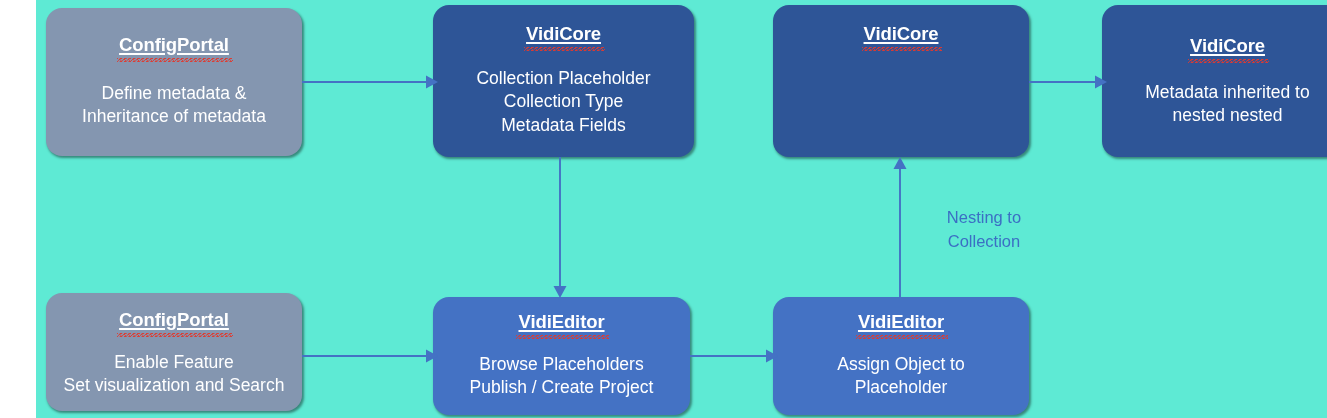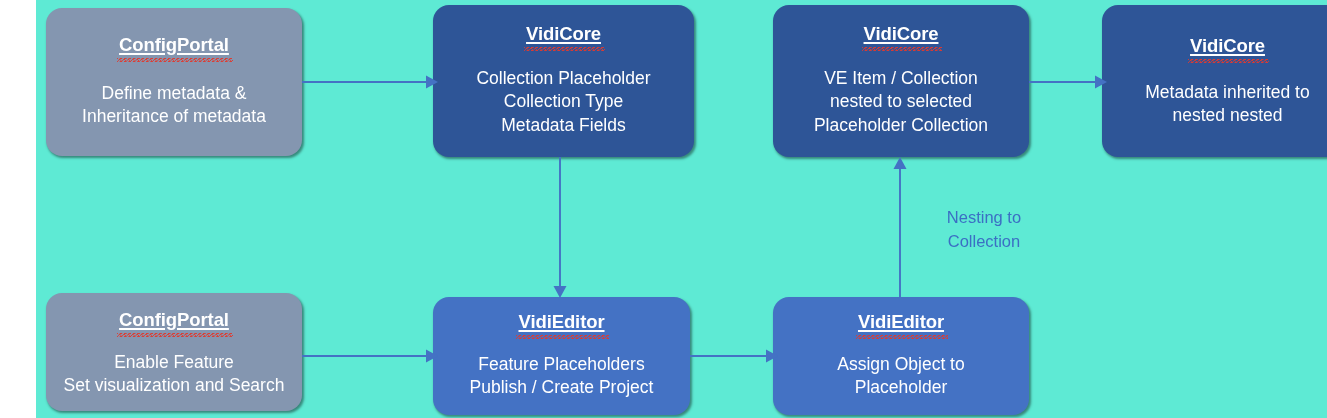--- a/index.html
+++ b/index.html
@@ -95,40 +95,37 @@
 
   <div class="node node-dark" style="left:397px; top:5px; width:261px; height:152px; background:#2E5597; justify-content:flex-start; padding-top:18px;">
     <span class="node-title">VidiCore</span>
     <span class="node-body" style="margin-top:22px;">Collection Placeholder
 Collection Type
 Metadata Fields</span>
   </div>
 
   <div class="node node-dark" style="left:737px; top:5px; width:256px; height:152px; background:#2E5597; justify-content:flex-start; padding-top:18px;">
     <span class="node-title">VidiCore</span>
-    <span class="node-body" style="margin-top:22px;">VE Item / Collection
-nested to selected
-Placeholder Collection</span>
   </div>
 
   <div class="node node-dark" style="left:1066px; top:5px; width:251px; height:152px; background:#2E5597; justify-content:flex-start; padding-top:30px;">
     <span class="node-title">VidiCore</span>
     <span class="node-body" style="margin-top:24px;">Metadata inherited to
 nested nested</span>
   </div>
 
   <div class="node node-gray" style="left:10px; top:293px; width:256px; height:118px; background:#8496B0; justify-content:flex-start; padding-top:16px;">
     <span class="node-title">ConfigPortal</span>
     <span class="node-body" style="margin-top:20px;">Enable Feature
 Set visualization and Search</span>
   </div>
 
   <div class="node node-medium" style="left:397px; top:297px; width:257px; height:118px; background:#4472C4; justify-content:flex-start; padding-top:14px;">
     <span class="node-title">VidiEditor</span>
-    <span class="node-body" style="margin-top:20px;">Feature Placeholders
+    <span class="node-body" style="margin-top:20px;">Browse Placeholders
 Publish / Create Project</span>
   </div>
 
   <div class="node node-medium" style="left:737px; top:297px; width:256px; height:118px; background:#4472C4; justify-content:flex-start; padding-top:14px;">
     <span class="node-title">VidiEditor</span>
     <span class="node-body" style="margin-top:20px;">Assign Object to
 Placeholder</span>
   </div>
 
   <svg class="connector" style="left:266px; top:66px; width:136px; height:32px;" viewBox="0 0 136 32">

